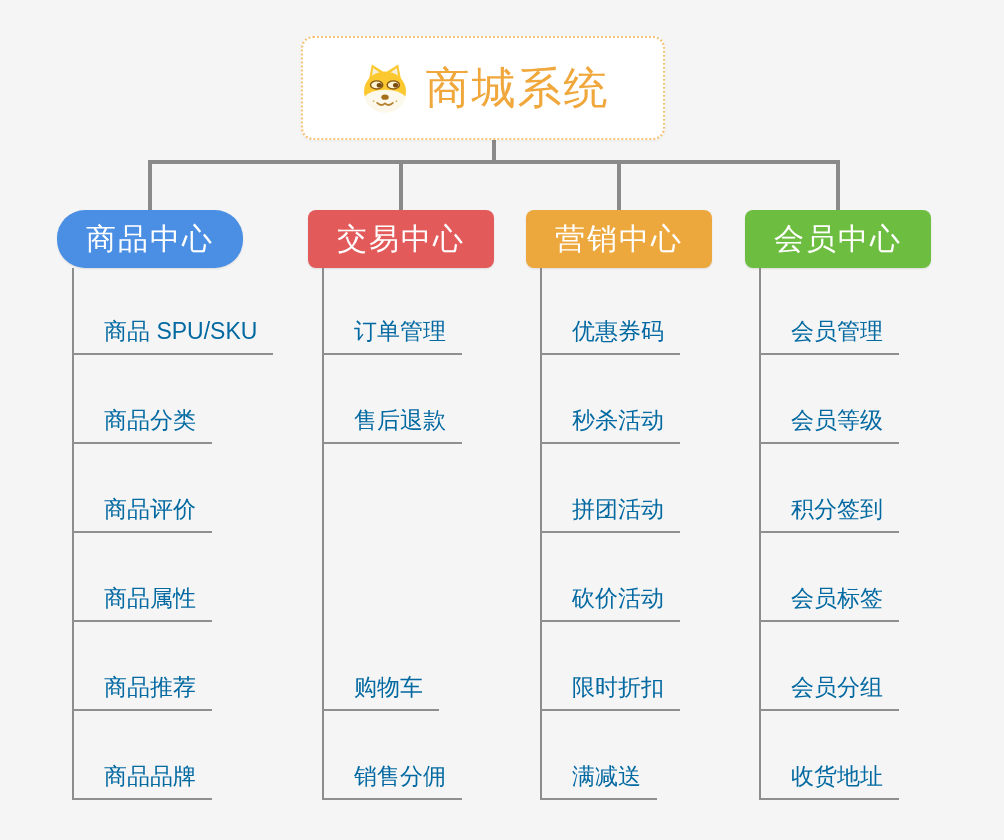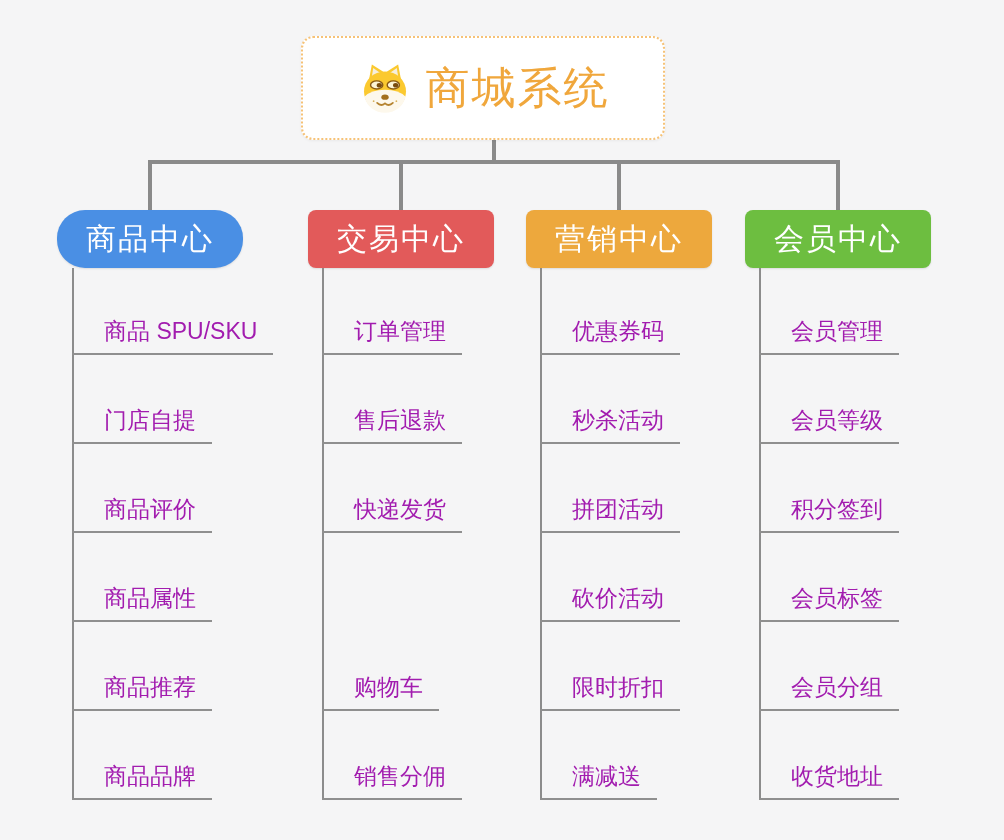--- a/index.html
+++ b/index.html
@@ -41,21 +41,21 @@
     box-shadow:0 1px 2px rgba(0,0,0,0.10);
     cursor:default;
   }
   .branch-label{
     color:#ffffff;font-size:30px;font-weight:400;letter-spacing:2px;
     white-space:nowrap;
   }
   
   .leaf{
     position:absolute;
-    font-size:23px;line-height:32px;color:#a21caf;
+    font-size:23px;line-height:32px;color:#0369a1;
     padding:0 16px 6px 32px;
     border-bottom:2px solid #8f8f8f;
     white-space:nowrap;
     cursor:default;
   }
 </style>
 </head>
 <body>
 
 <div class="canvas">
@@ -87,33 +87,32 @@
       </svg>
     </span>
     <span class="root-title">商城系统</span>
   </div>
 
   <div class="branch" style="left: 57px; background: rgb(74, 143, 228); border-radius: 28px;">
     <span class="branch-label">商品中心</span>
   </div>
   <div class="vline" style="left:72px;top:268px;height:532px"></div>
   <div class="leaf" style="left:72px;top:315px">商品 SPU/SKU</div>
-  <div class="leaf" style="left:72px;top:404px">门店自提</div>
+  <div class="leaf" style="left:72px;top:404px">商品分类</div>
   <div class="leaf" style="left:72px;top:493px">商品评价</div>
   <div class="leaf" style="left:72px;top:582px">商品属性</div>
   <div class="leaf" style="left:72px;top:671px">商品推荐</div>
   <div class="leaf" style="left:72px;top:760px">商品品牌</div>
 
   <div class="branch" style="left: 308px; background: rgb(226, 90, 90);">
     <span class="branch-label">交易中心</span>
   </div>
   <div class="vline" style="left:322px;top:268px;height:532px"></div>
   <div class="leaf" style="left:322px;top:315px">订单管理</div>
   <div class="leaf" style="left:322px;top:404px">售后退款</div>
-  <div class="leaf" style="left:322px;top:493px">快递发货</div>
   <div class="leaf" style="left:322px;top:671px">购物车</div>
   <div class="leaf" style="left:322px;top:760px">销售分佣</div>
 
   <div class="branch" style="left: 526px; background: rgb(237, 168, 61);">
     <span class="branch-label">营销中心</span>
   </div>
   <div class="vline" style="left:540px;top:268px;height:532px"></div>
   <div class="leaf" style="left:540px;top:315px">优惠券码</div>
   <div class="leaf" style="left:540px;top:404px">秒杀活动</div>
   <div class="leaf" style="left:540px;top:493px">拼团活动</div>

